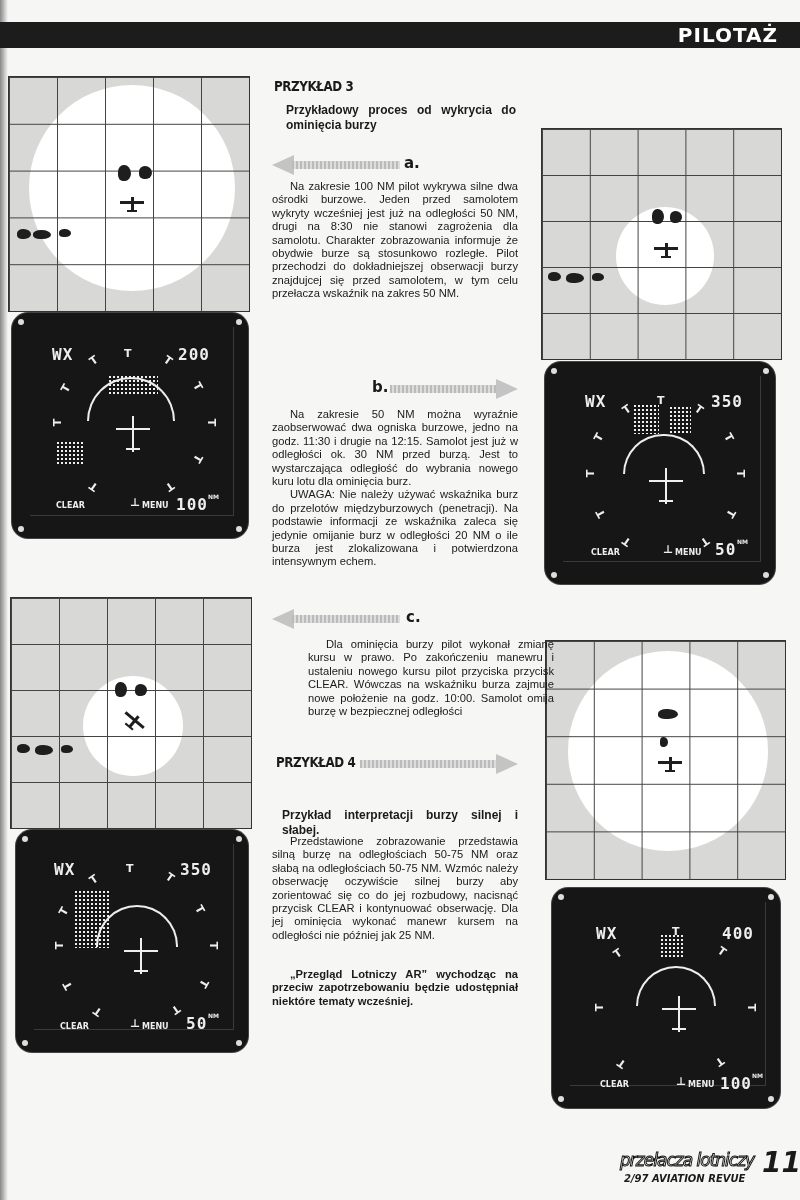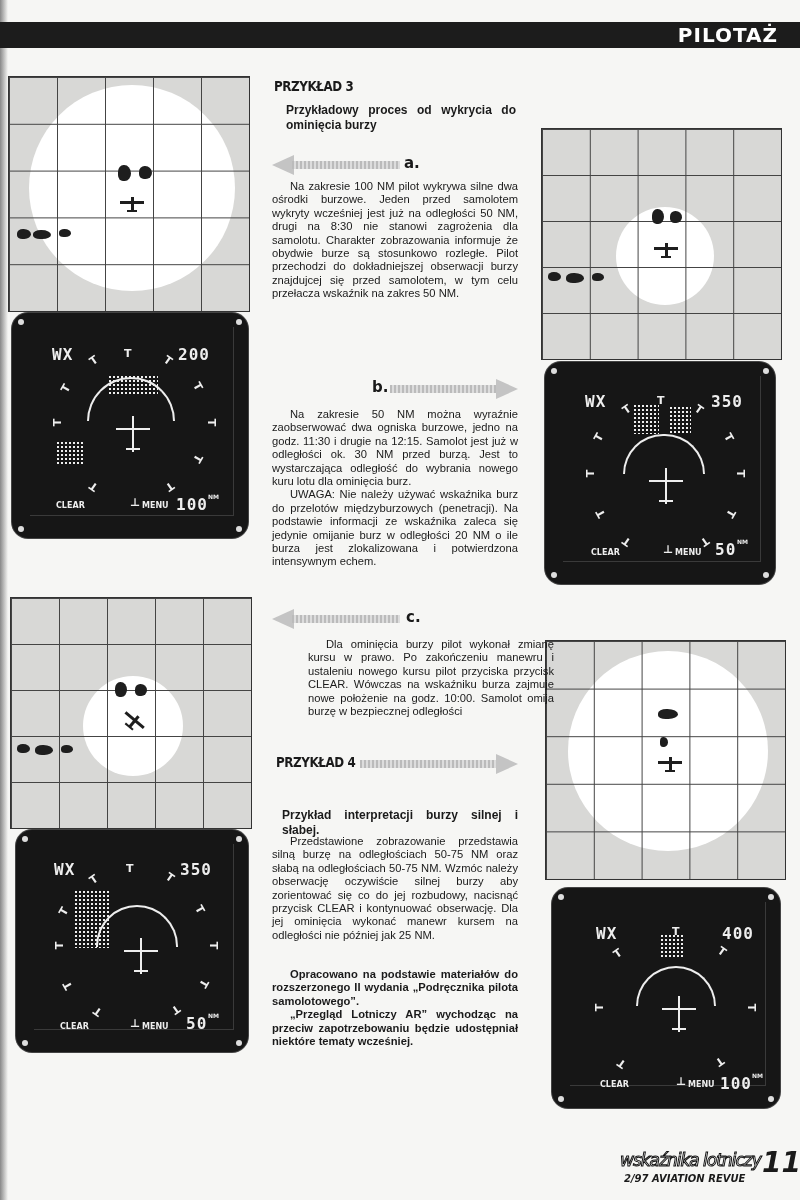--- a/index.html
+++ b/index.html
@@ -272,19 +272,18 @@
   <div class="shaft" style="left:0;width:138px;"></div>
     <div class="head-r"></div>
 </div>
 <div class="subhead" style="left:282px;top:808px;width:236px;">Przykład interpretacji burzy silnej i słabej.</div>
 
 <div class="para" style="left:272px;top:835px;width:246px;">
   <p>Przedstawione zobrazowanie przedstawia silną burzę na odległościach 50-75 NM oraz słabą na odległościach 50-75 NM. Wzmóc należy obserwację oczywiście silnej burzy aby zorientować się co do jej rozbudowy, nacisnąć przycisk CLEAR i kontynuować obserwację. Dla jej ominięcia wykonać manewr kursem na odległości nie później jak 25 NM.</p>
 </div>
 
 <div class="para" style="left:272px;top:968px;width:246px;">
-  <p class="bold">Opracowano na podstawie materiałów do rozszerzonego II wydania „Podręcznika pilota samolotowego”.</p>
   <p class="bold">„Przegląd Lotniczy AR” wychodząc na przeciw zapotrzebowaniu będzie udostępniał niektóre tematy wcześniej.</p>
 </div>
 
-<div class="footer-mag">wskaźnika lotniczy</div>
+<div class="footer-mag">przełacza lotniczy</div>
 <div class="footer-issue">2/97 AVIATION REVUE</div>
 <div class="footer-page">11</div>
 
 </body></html>

